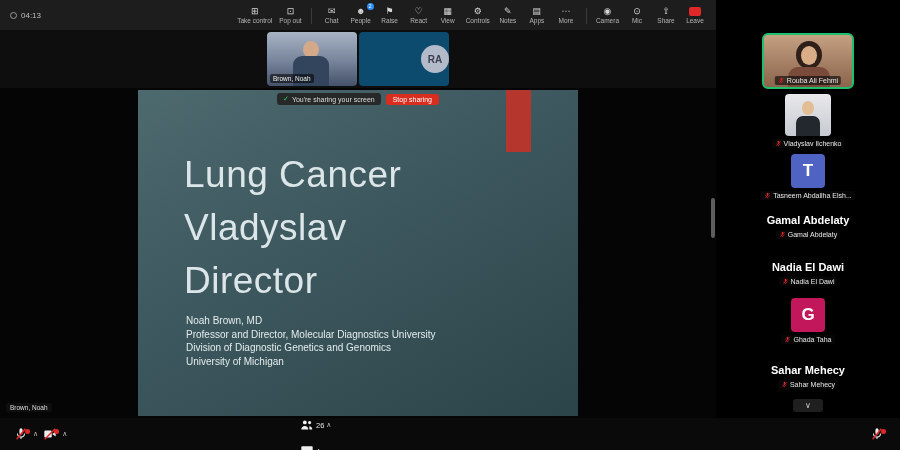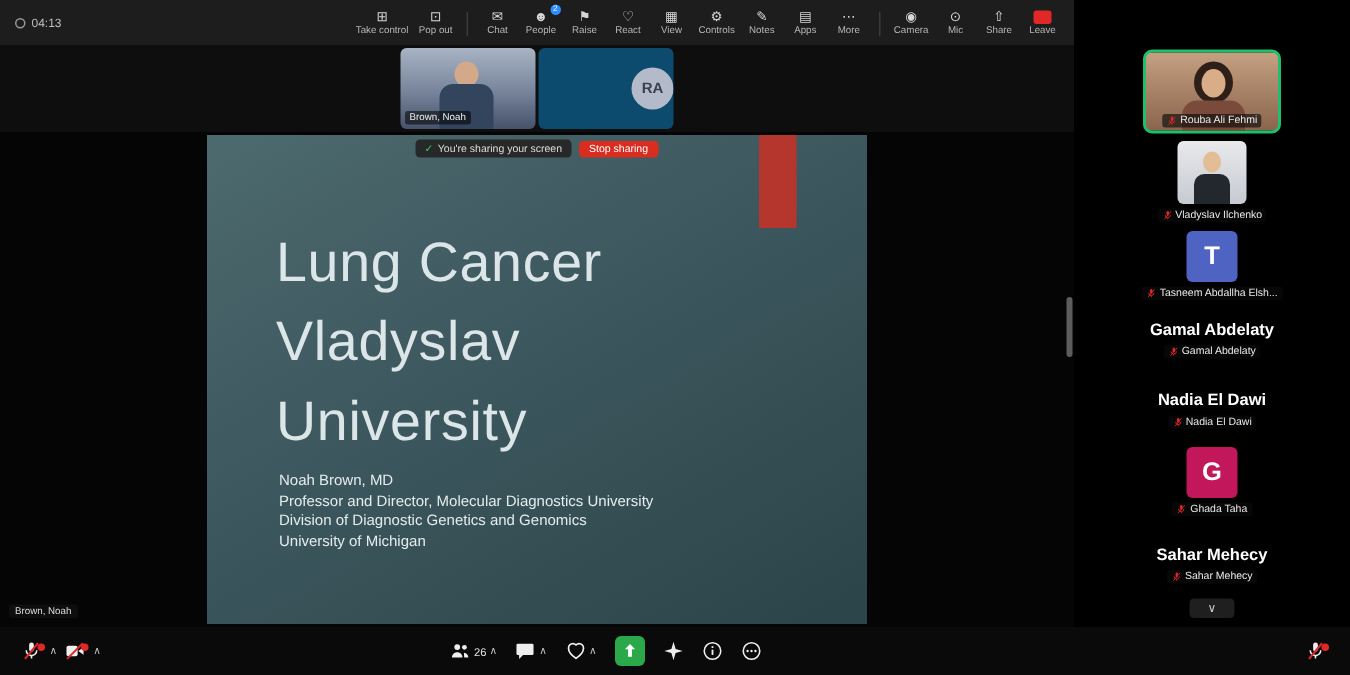--- a/index.html
+++ b/index.html
@@ -77,21 +77,21 @@
   .mmic { width:7px; height:7px; flex:0 0 auto; }
   .bold-name { font-size:11px; font-weight:bold; color:#fff; text-align:center; }
   .mt3{margin-top:3px;} .mt4{margin-top:4px;} .mt6{margin-top:6px;} .mt12{margin-top:12px;}
   .mt14{margin-top:14px;} .mt20{margin-top:20px;} .mt22{margin-top:22px;}
   .sb-chevron { margin-top:10px; width:30px; height:13px; background:#1f1f1f; border-radius:3px;
     color:#c9c9c9; font-size:8px; display:flex; align-items:center; justify-content:center; cursor:pointer; }
 
   
   .bottom-bar { position:absolute; left:0; top:418px; width:900px; height:32px; background:#0a0a0a; }
   .bb-left { position:absolute; left:14px; top:0; height:32px; display:flex; align-items:center; gap:5px; }
-  .bb-center { position:absolute; left:300px; top:0; height:32px; display:flex; align-items:center; gap:12px; }
+  .bb-center { position:absolute; left:300px; top:0; height:32px; display:flex; align-items:flex-start; gap:12px;flex-direction:column; }
   .bb-right { position:absolute; right:16px; top:0; height:32px; display:flex; align-items:center; }
   .bb-item { position:relative; display:flex; align-items:center; gap:2px; cursor:pointer; }
   .bb-item svg { width:14px; height:14px; display:block; }
   .chev { font-size:7px; color:#bdbdbd; cursor:pointer; }
   .cnt { font-size:7.5px; color:#e0e0e0; }
   .dot-badge { position:absolute; top:2px; right:-2px; width:5px; height:5px; border-radius:50%; background:#e02828; }
   .share-btn { width:20px; height:20px; background:#2ba84a; border-radius:4px;
     display:flex; align-items:center; justify-content:center; cursor:pointer; }
   .share-btn svg { width:12px; height:12px; }
 </style>
@@ -182,21 +182,21 @@
       <span class="ra-circle">RA</span>
     </div>
   </div>
 
   <div class="share-area">
     <div class="slide">
       <div class="slide-redbar"></div>
       <div class="slide-title">
         <div>Lung Cancer</div>
         <div>Vladyslav</div>
-        <div>University</div>
+        <div>Director</div>
       </div>
       <div class="slide-body">
         <div>Noah Brown, MD</div>
         <div>Professor and Director, Molecular Diagnostics University</div>
         <div>Division of Diagnostic Genetics and Genomics</div>
         <div>University of Michigan</div>
       </div>
     </div>
 
     <div class="share-banner">

